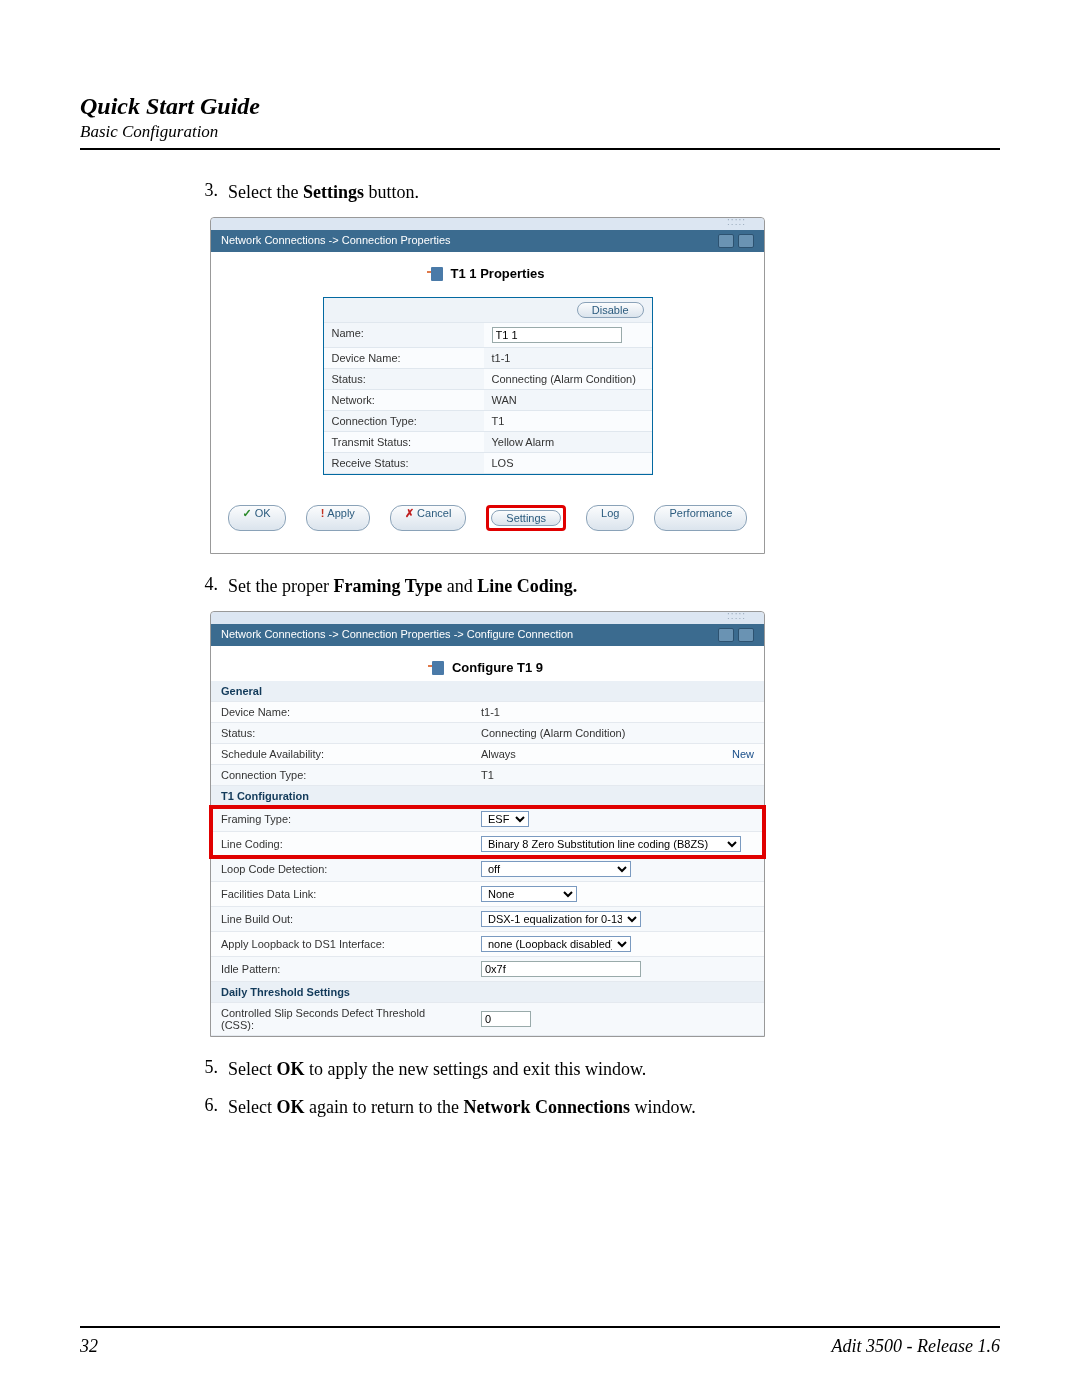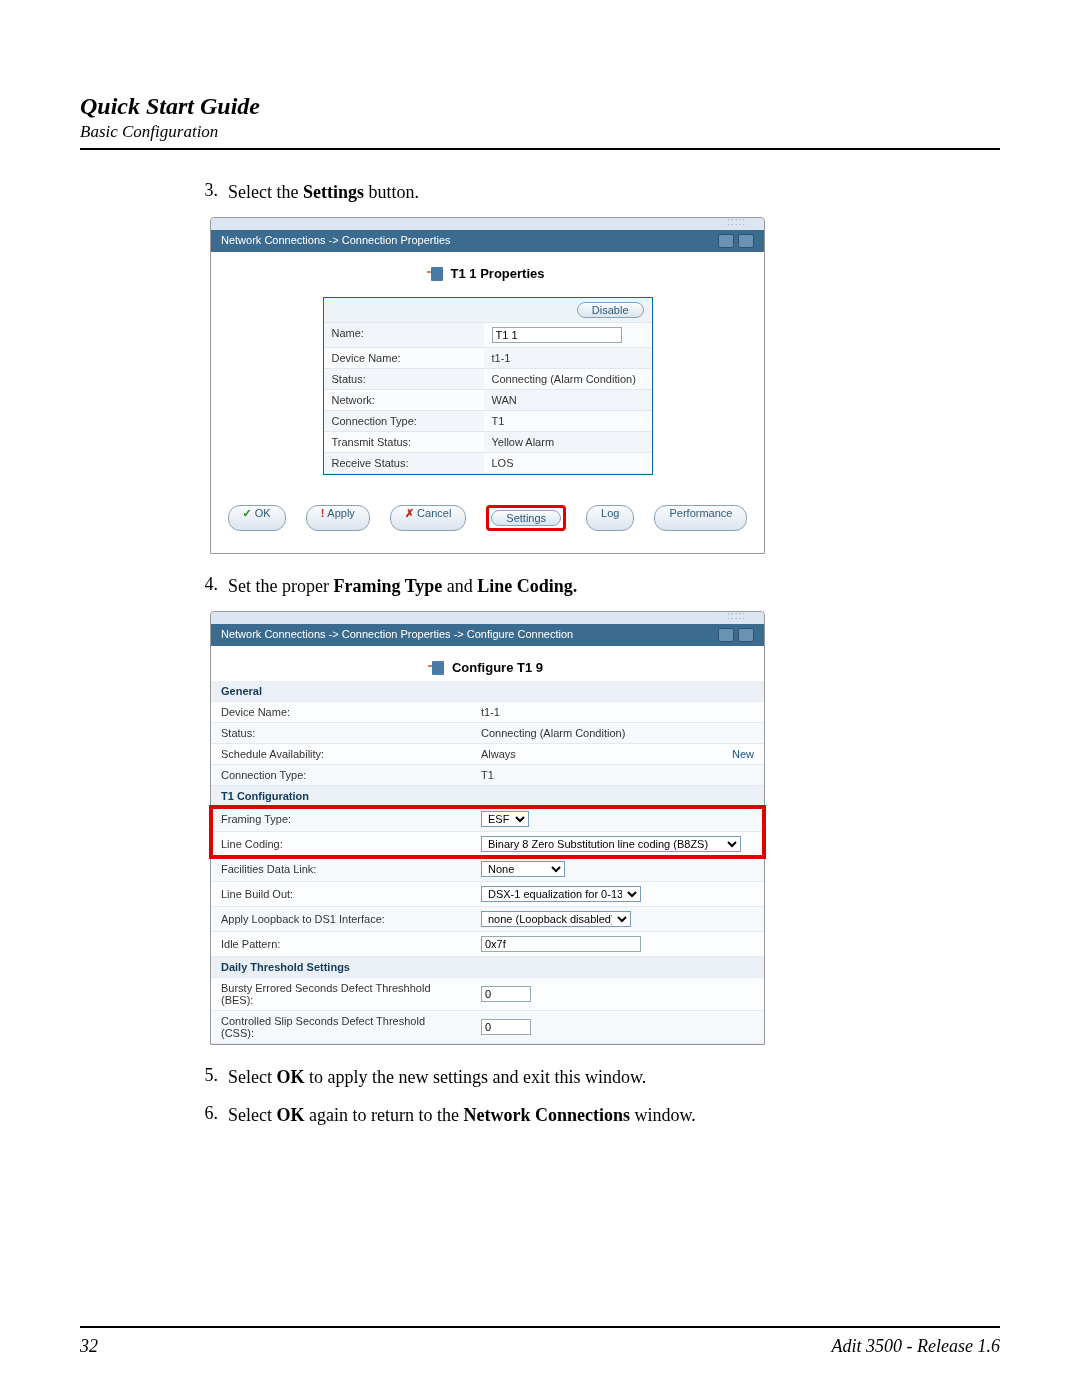--- a/index.html
+++ b/index.html
@@ -294,42 +294,42 @@
                 </tr>
           <tr>
                   <td class="lbl-col">Line Coding:</td>
                   <td class="val-col"><select class="tselect" style="width:260px"><option>Binary 8 Zero Substitution line coding (B8ZS)</option></select></td>
                 </tr>
         </tbody>
             </table>
         </div>
         <table class="cfg-table">
           <tbody>
+              <tr>
+                <td class="lbl-col">Loop Code Detection:</td>
+                <td class="val-col"><select class="tselect wide"><option>off</option></select></td>
+              </tr>
           <tr>
                 <td class="lbl-col">Facilities Data Link:</td>
-                <td class="val-col"><select class="tselect" style="width:84px"><option>None</option></select></td>
+                <td class="val-col"><select class="tselect" style="width:96px"><option>None</option></select></td>
               </tr>
           <tr>
                 <td class="lbl-col">Line Build Out:</td>
                 <td class="val-col"><select class="tselect" style="width:160px"><option>DSX-1 equalization for 0-133ft</option></select></td>
               </tr>
           <tr>
                 <td class="lbl-col">Apply Loopback to DS1 Interface:</td>
                 <td class="val-col"><select class="tselect" style="width:150px"><option>none (Loopback disabled)</option></select></td>
               </tr>
           <tr>
                 <td class="lbl-col">Idle Pattern:</td>
                 <td class="val-col"><input class="tinput" style="width: 160px;" value="0x7f"></td>
               </tr>
           <tr class="sect-head">
                 <td colspan="2">Daily Threshold Settings</td>
-              </tr>
-          <tr>
-                <td class="lbl-col">Bursty Errored Seconds Defect Threshhold (BES):</td>
-                <td class="val-col"><input class="tinput" style="width: 50px;" value="0"></td>
               </tr>
           <tr>
                 <td class="lbl-col">Controlled Slip Seconds Defect Threshold (CSS):</td>
                 <td class="val-col"><input class="tinput" style="width: 50px;" value="0"></td>
               </tr>
         </tbody>
           </table>
       </div>
     </div>
   </div>

